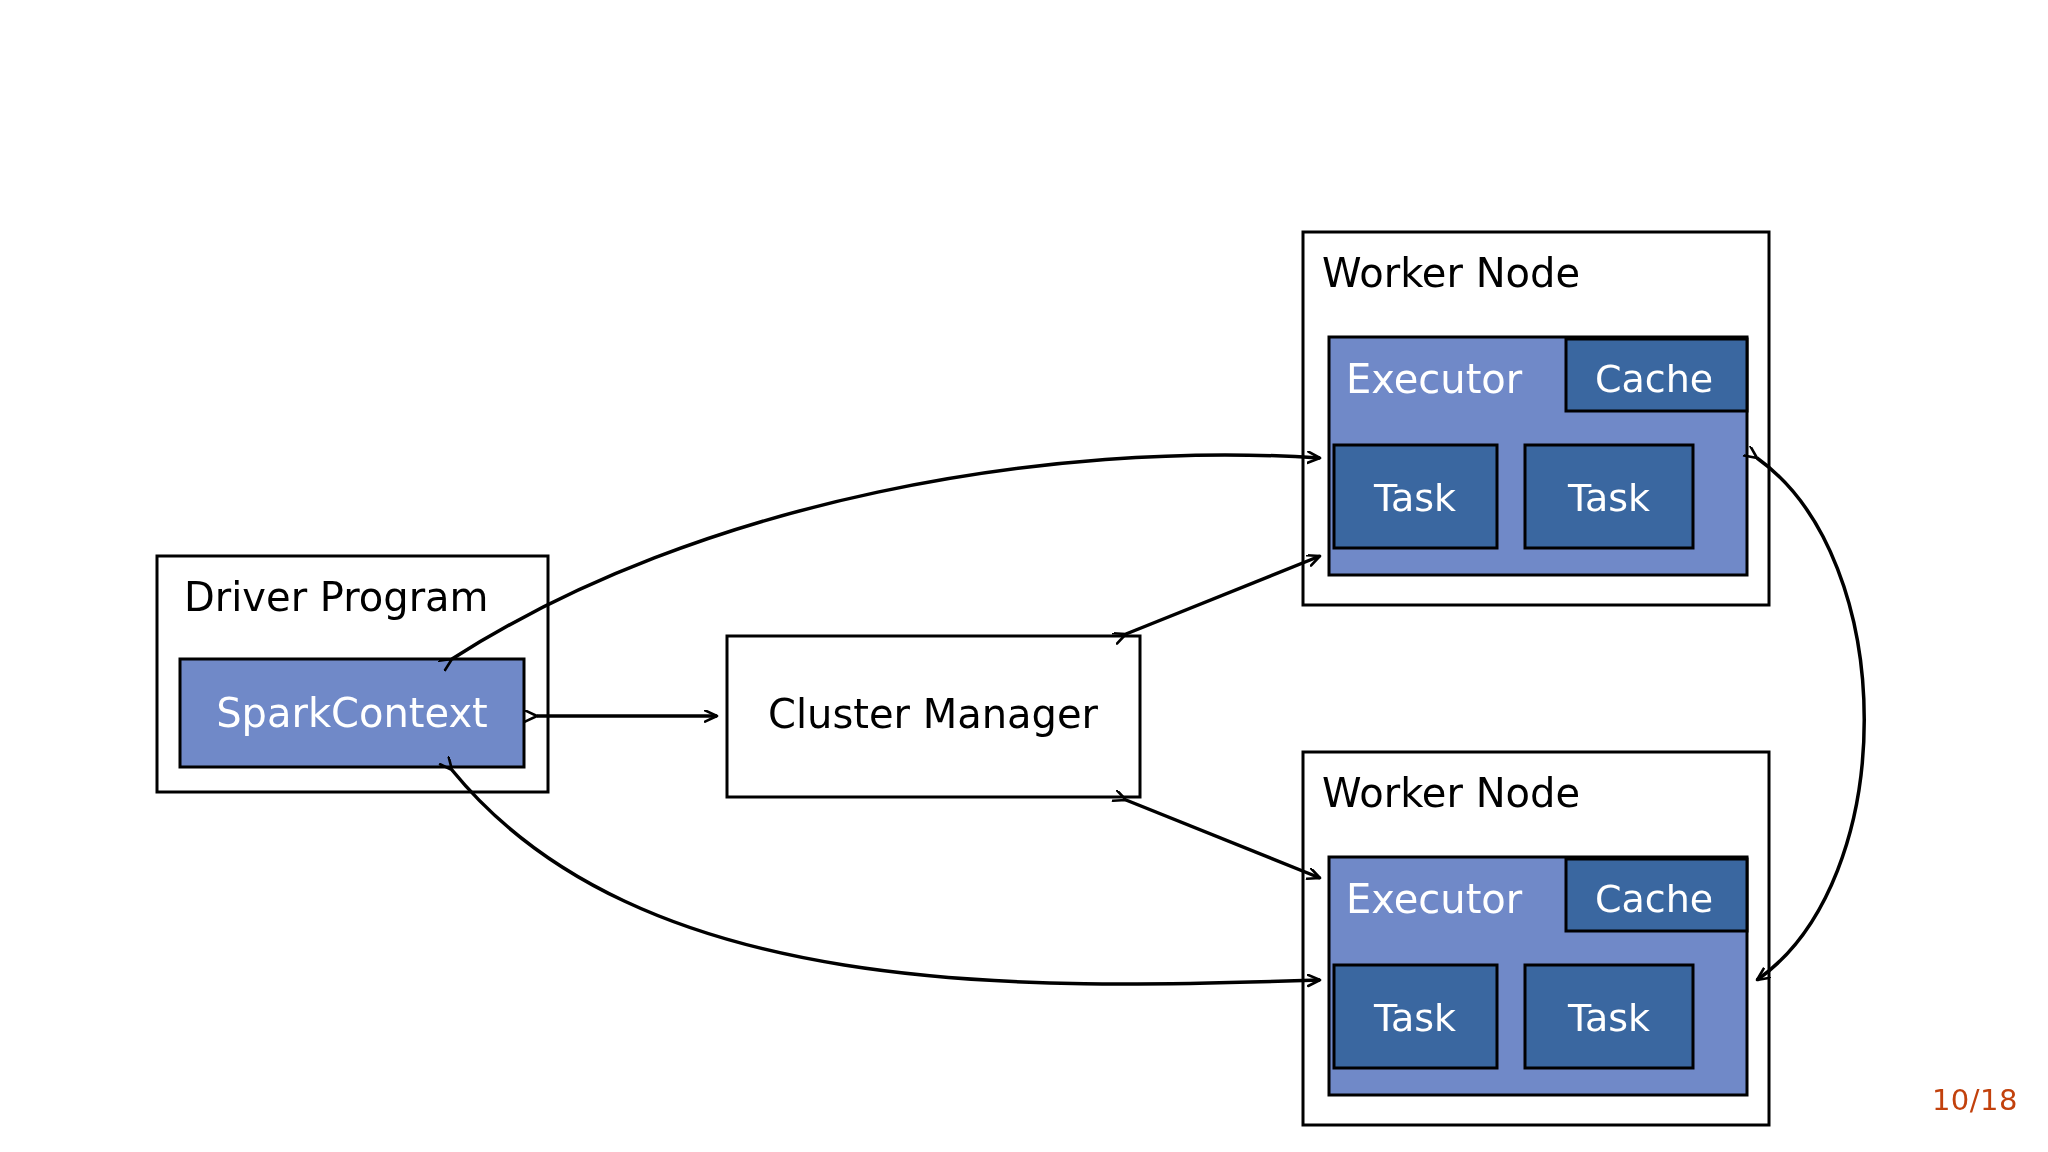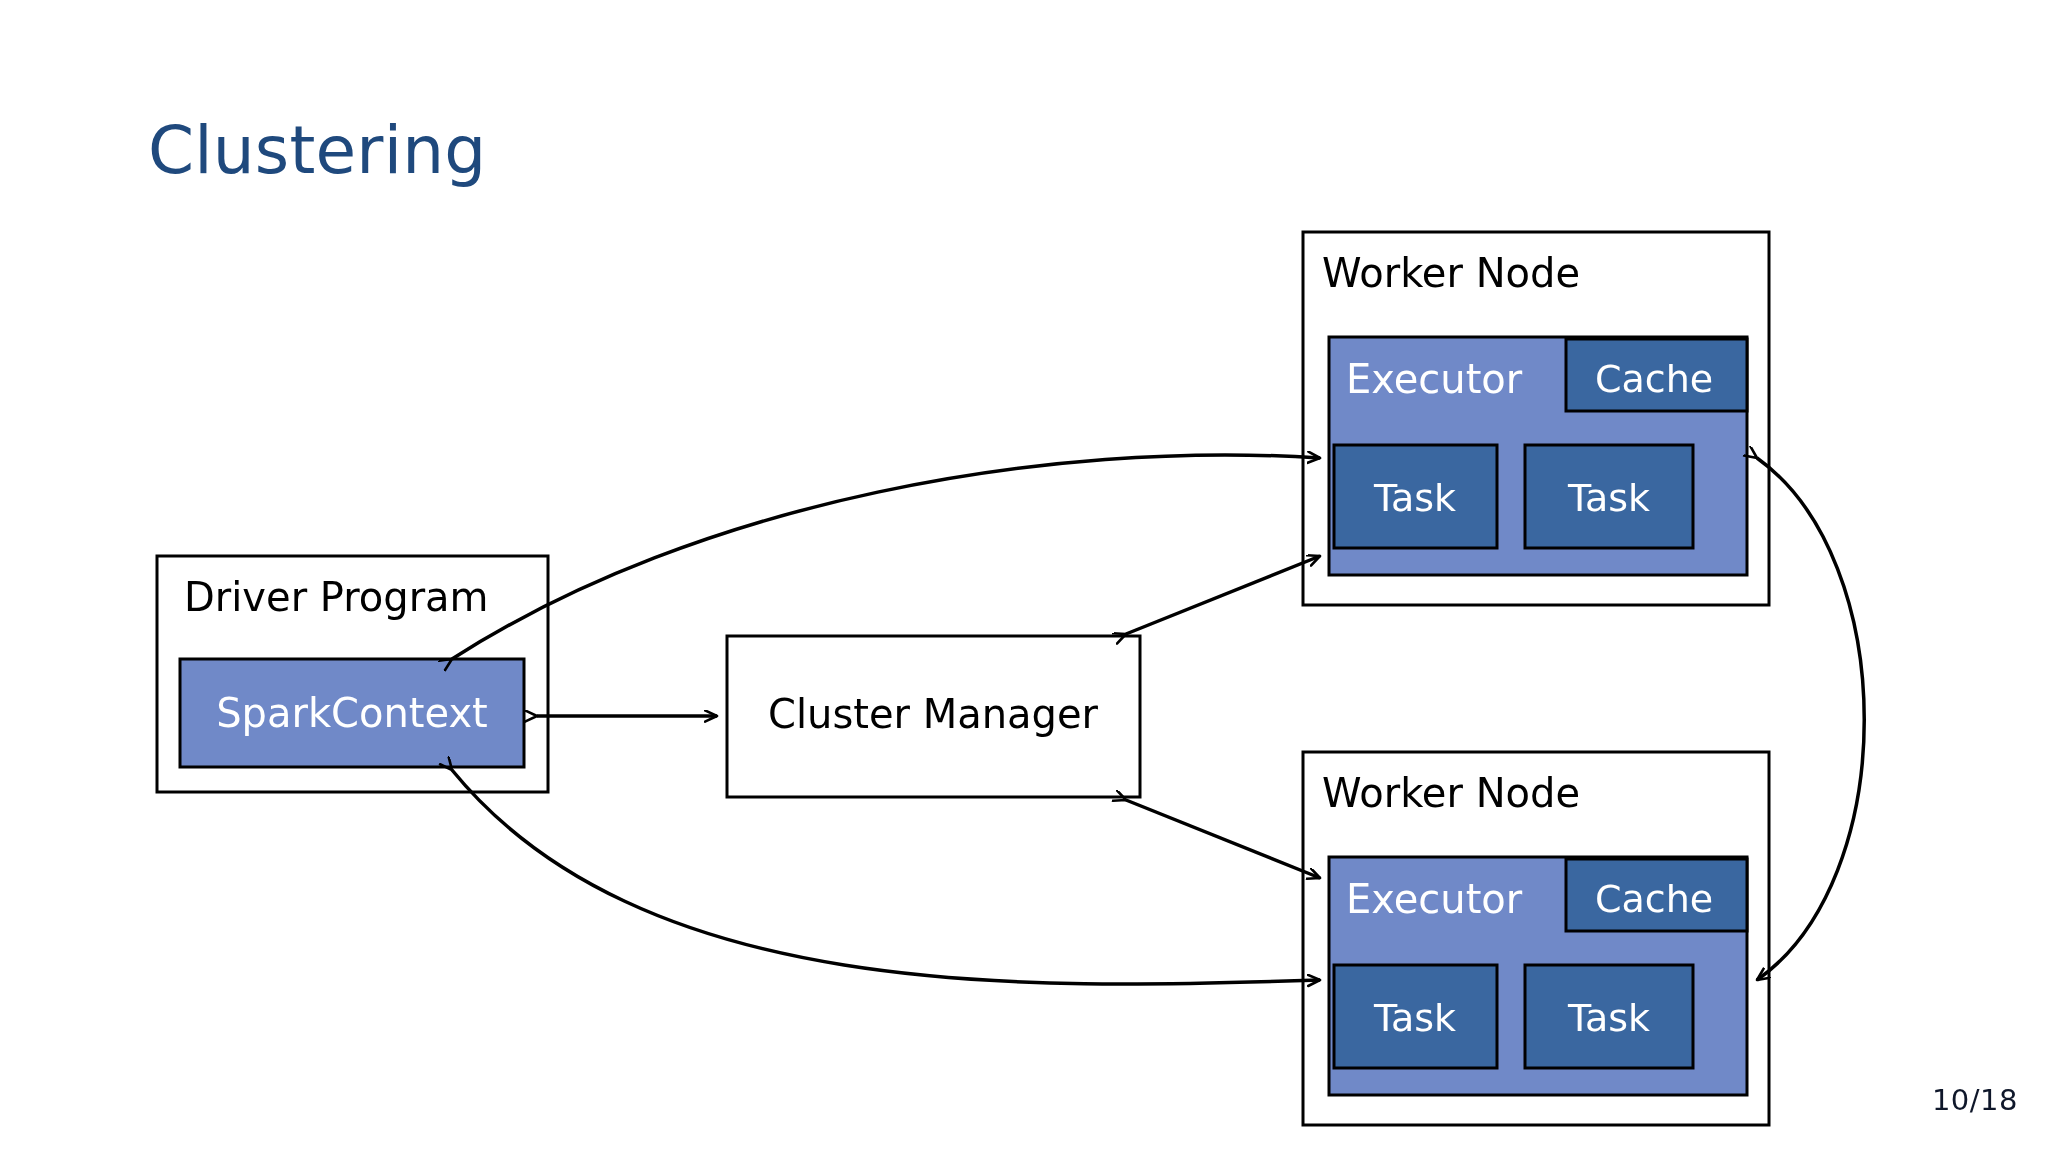--- a/index.html
+++ b/index.html
@@ -28,21 +28,21 @@
     color: #1F497D;
     letter-spacing: 0.2px;
     line-height: 1;
     white-space: nowrap;
   }
   #page-number {
     position: absolute;
     right: 30px;
     bottom: 35px;
     font-size: 29px;
-    color: #0f172a;
+    color: #c2410c;
     letter-spacing: 0.5px;
   }
   #diagram {
     position: absolute;
     left: 0;
     top: 0;
     width: 2048px;
     height: 1152px;
   }
   .box-label {
@@ -50,21 +50,20 @@
     dominant-baseline: middle;
   }
   .lbl-black { fill: #000000; }
   .lbl-white { fill: #ffffff; }
 </style>
 </head>
 <body>
 
 <div id="slide">
 
-  <div id="slide-title">Clustering</div>
 
   <svg id="diagram" viewBox="0 0 2048 1152">
     <defs>
       <marker id="ah" markerWidth="16" markerHeight="16" refX="13" refY="6" orient="auto" markerUnits="userSpaceOnUse">
         <path d="M13,6 L1,0.4 M13,6 L1,11.6" stroke="#000000" stroke-width="2.6" fill="none" stroke-linecap="round"></path>
       </marker>
       <marker id="ahs" markerWidth="16" markerHeight="16" refX="13" refY="6" orient="auto" markerUnits="userSpaceOnUse">
         <path d="M13,6 L1,0.4 M13,6 L1,11.6" stroke="#000000" stroke-width="2.6" fill="none" stroke-linecap="round"></path>
       </marker>
     </defs>

